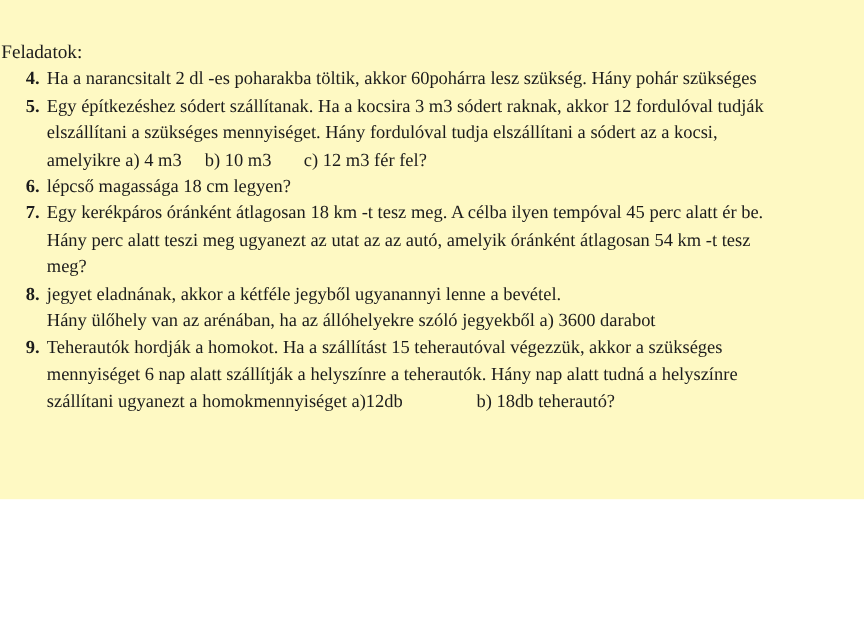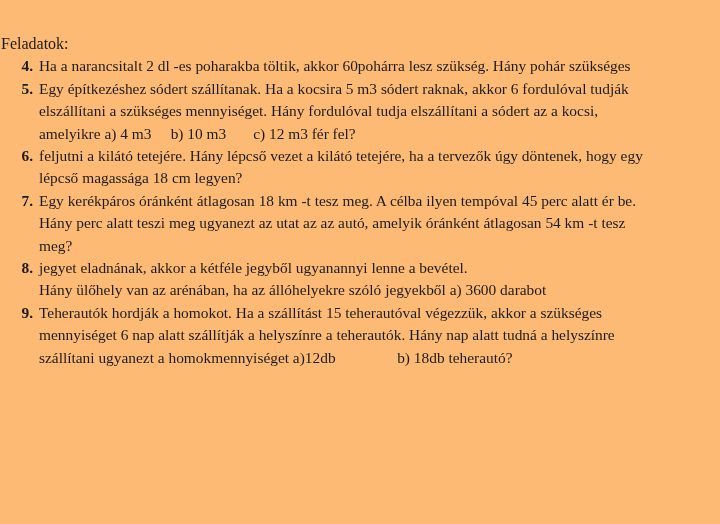--- a/index.html
+++ b/index.html
@@ -10,23 +10,23 @@
   body {
     width: 720px;
     height: 524px;
     overflow: hidden;
     font-family: "Liberation Serif", "DejaVu Serif", serif;
     color: #1c1c1c;
   }
   .page {
     box-sizing: border-box;
     width: 720px;
-    height: 524px;
+    height: 416px;
     padding: 33px 6px 0 1px;
-    background: #fdba74;
+    background: #fef9c3;
   }
   .heading {
     font-size: 16px;
     line-height: 22.4px;
     white-space: pre;
   }
   .problems {
     margin: 0;
     padding: 0;
     list-style: none;
@@ -65,30 +65,29 @@
     <div class="problem">
       <span class="num">4.</span>
       <div class="body">
         <div class="line">Ha a narancsitalt 2 dl -es poharakba töltik, akkor 60pohárra lesz szükség. Hány pohár szükséges</div>
       </div>
     </div>
 
     <div class="problem">
       <span class="num">5.</span>
       <div class="body">
-        <div class="line">Egy építkezéshez sódert szállítanak. Ha a kocsira 5 m3 sódert raknak, akkor 6 fordulóval tudják</div>
+        <div class="line">Egy építkezéshez sódert szállítanak. Ha a kocsira 3 m3 sódert raknak, akkor 12 fordulóval tudják</div>
         <div class="line">elszállítani a szükséges mennyiséget. Hány fordulóval tudja elszállítani a sódert az a kocsi,</div>
         <div class="line">amelyikre a) 4 m3     b) 10 m3       c) 12 m3 fér fel?</div>
       </div>
     </div>
 
     <div class="problem">
       <span class="num">6.</span>
       <div class="body">
-        <div class="line">feljutni a kilátó tetejére. Hány lépcső vezet a kilátó tetejére, ha a tervezők úgy döntenek, hogy egy</div>
         <div class="line">lépcső magassága 18 cm legyen?</div>
       </div>
     </div>
 
     <div class="problem">
       <span class="num">7.</span>
       <div class="body">
         <div class="line">Egy kerékpáros óránként átlagosan 18 km -t tesz meg. A célba ilyen tempóval 45 perc alatt ér be.</div>
         <div class="line">Hány perc alatt teszi meg ugyanezt az utat az az autó, amelyik óránként átlagosan 54 km -t tesz</div>
         <div class="line">meg?</div>

